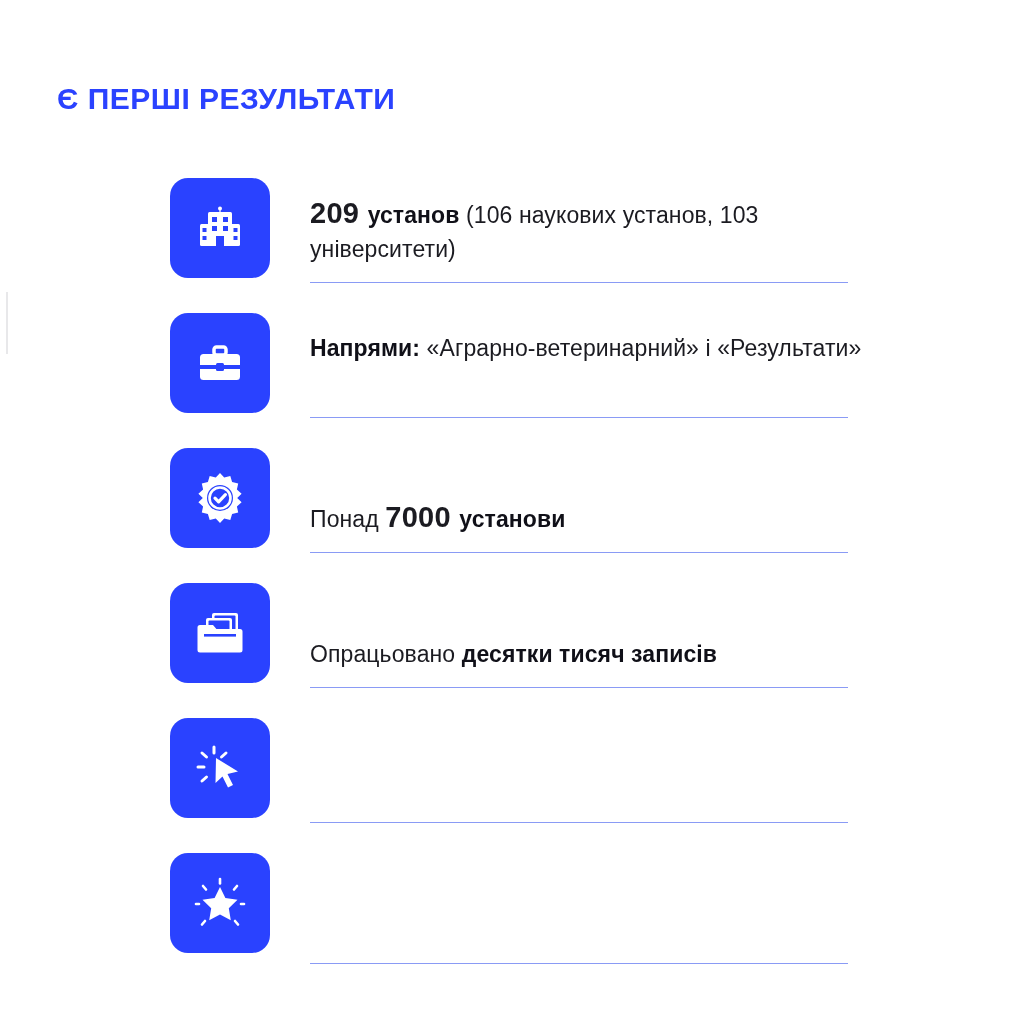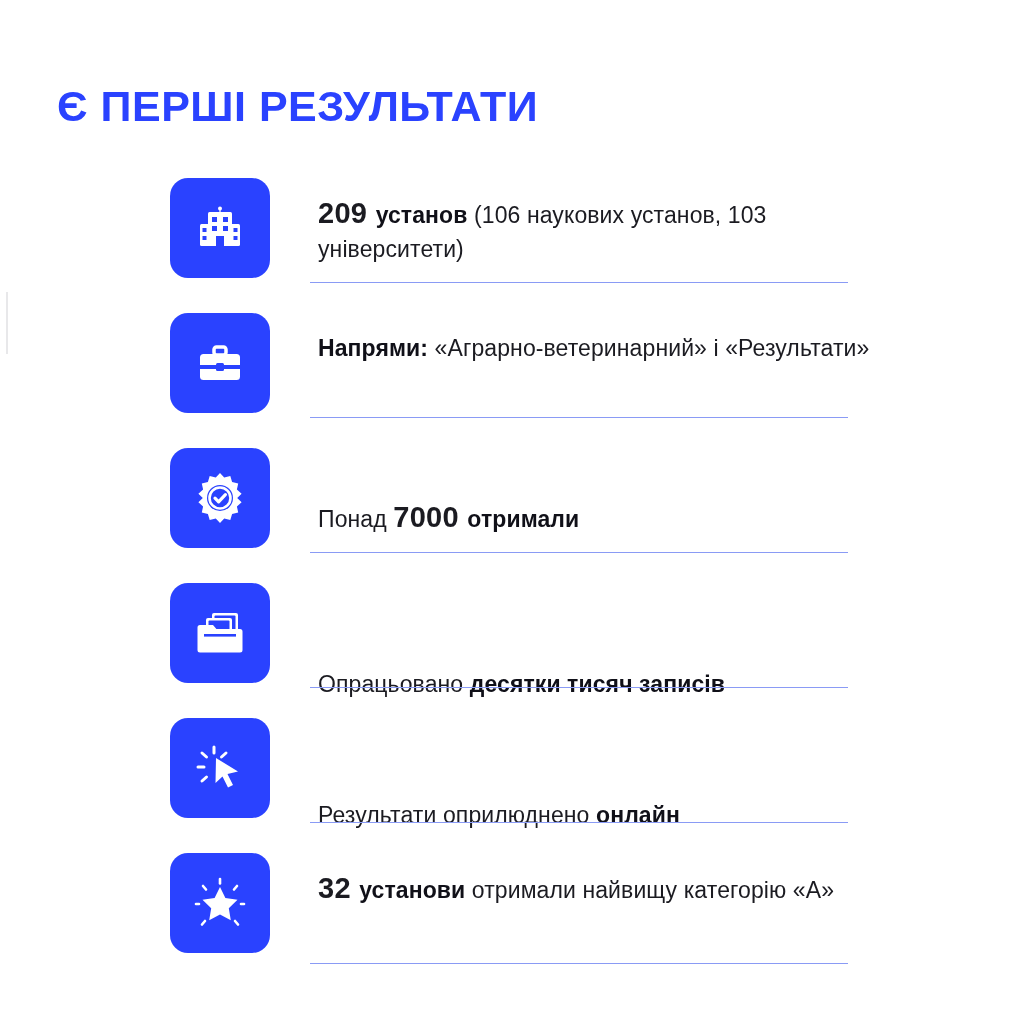--- a/index.html
+++ b/index.html
@@ -24,21 +24,21 @@
     height: 62px;
     background: #ffffff;
     border-right: 2px solid #e8e8ea;
     box-sizing: border-box;
   }
 
   .slide-title {
     position: absolute;
     left: 57px;
     top: 82px;
-    font-size: 43px;
+    font-size: 30px;
     font-weight: bold;
     letter-spacing: 0.5px;
     color: #2A42FF;
     text-transform: uppercase;
   }
 
   .list {
     position: absolute;
     left: 170px;
     top: 178px;
@@ -64,36 +64,35 @@
   }
 
   .row-text {
     position: absolute;
     left: 140px;
     width: 560px;
     font-size: 23px;
     line-height: 34px;
     color: #1b1b21;
     letter-spacing: 0.1px;
-    margin-left: 8px;
   }
   .row-text b {
     font-weight: bold;
     color: #101018;
   }
   .row-text .big {
     font-size: 29px;
     font-weight: bold;
     letter-spacing: 0.3px;
   }
 
   
   .text-two-line { top: 18px; }
   .text-one-line { top: 52px; }
-  .text-low      { top: 84px; }
+  .text-low      { top: 54px; }
   .text-lower    { top: 80px; }
 
   .rule {
     position: absolute;
     left: 140px;
     width: 538px;
     height: 1px;
     background: #8a9bf5;
   }
 
@@ -157,21 +156,21 @@
       <svg width="58" height="58" viewBox="0 0 58 58" aria-hidden="true">
         <g fill="#ffffff">
           <path d="M29 4 L33.2 8.6 L39.3 7.1 L41.1 13.1 L47.2 14.5 L45.9 20.6 L50.6 24.7 L46.2 29 L50.6 33.3 L45.9 37.4 L47.2 43.5 L41.1 44.9 L39.3 50.9 L33.2 49.4 L29 54 L24.8 49.4 L18.7 50.9 L16.9 44.9 L10.8 43.5 L12.1 37.4 L7.4 33.3 L11.8 29 L7.4 24.7 L12.1 20.6 L10.8 14.5 L16.9 13.1 L18.7 7.1 L24.8 8.6 Z"></path>
         </g>
         <circle cx="29" cy="29" r="13" fill="#2A42FF"></circle>
         <circle cx="29" cy="29" r="10.5" fill="none" stroke="#ffffff" stroke-width="2.6"></circle>
         <path d="M24 29.2 L27.6 32.8 L34.4 25.6" fill="none" stroke="#ffffff" stroke-width="3.2" stroke-linecap="round" stroke-linejoin="round"></path>
       </svg>
     </div>
     <div class="row-text text-one-line">
-      <span>Понад </span><span class="big">7000 </span><b>отримали</b>
+      <span>Понад </span><span class="big">7000 </span><b>установи</b>
     </div>
     <div class="rule" style="top:104px;"></div>
   </div>
 
   <div class="row">
     <div class="icon-tile">
       <svg width="56" height="56" viewBox="0 0 56 56" aria-hidden="true">
         <rect x="20" y="8" width="26" height="20" rx="2" fill="#ffffff"></rect>
         <rect x="22.5" y="10.5" width="21" height="15" rx="1" fill="#2A42FF"></rect>
         <rect x="14" y="13" width="26" height="20" rx="2" fill="#ffffff"></rect>
@@ -191,41 +190,35 @@
       <svg width="56" height="56" viewBox="0 0 56 56" aria-hidden="true">
         <g stroke="#ffffff" stroke-width="3" stroke-linecap="round">
           <line x1="22" y1="7" x2="22" y2="13"></line>
           <line x1="10" y1="13" x2="14.5" y2="17"></line>
           <line x1="34" y1="13" x2="29.5" y2="17"></line>
           <line x1="6" y1="27" x2="12" y2="27"></line>
           <line x1="10" y1="41" x2="14.5" y2="37"></line>
         </g>
         <path d="M24 18 L46 31.5 L35.5 34 L41 45 L36 47.5 L30.5 36.5 L23.5 43 Z" fill="#ffffff"></path>
       </svg>
-    </div>
-    <div class="row-text text-lower">
-      <span>Результати оприлюднено </span><b>онлайн</b>
     </div>
     <div class="rule" style="top:104px;"></div>
   </div>
 
   <div class="row">
     <div class="icon-tile">
       <svg width="56" height="56" viewBox="0 0 56 56" aria-hidden="true">
         <path d="M28 12 L33.4 23 L45.5 24.8 L36.8 33.3 L38.8 45.3 L28 39.6 L17.2 45.3 L19.2 33.3 L10.5 24.8 L22.6 23 Z" fill="#ffffff"></path>
         <g stroke="#ffffff" stroke-width="2.6" stroke-linecap="round">
           <line x1="28" y1="4" x2="28" y2="8.5"></line>
           <line x1="11" y1="11" x2="14" y2="14.5"></line>
           <line x1="45" y1="11" x2="42" y2="14.5"></line>
           <line x1="7" y1="29" x2="4" y2="29"></line>
           <line x1="49" y1="29" x2="52" y2="29"></line>
           <line x1="13" y1="46" x2="10" y2="49.5"></line>
           <line x1="43" y1="46" x2="46" y2="49.5"></line>
         </g>
       </svg>
     </div>
-    <div class="row-text text-two-line">
-      <span class="big">32 </span><b>установи </b><span>отримали найвищу категорію «А»</span>
-    </div>
     <div class="rule" style="top:110px;"></div>
   </div>
 
 </div>
 
 </body></html>

